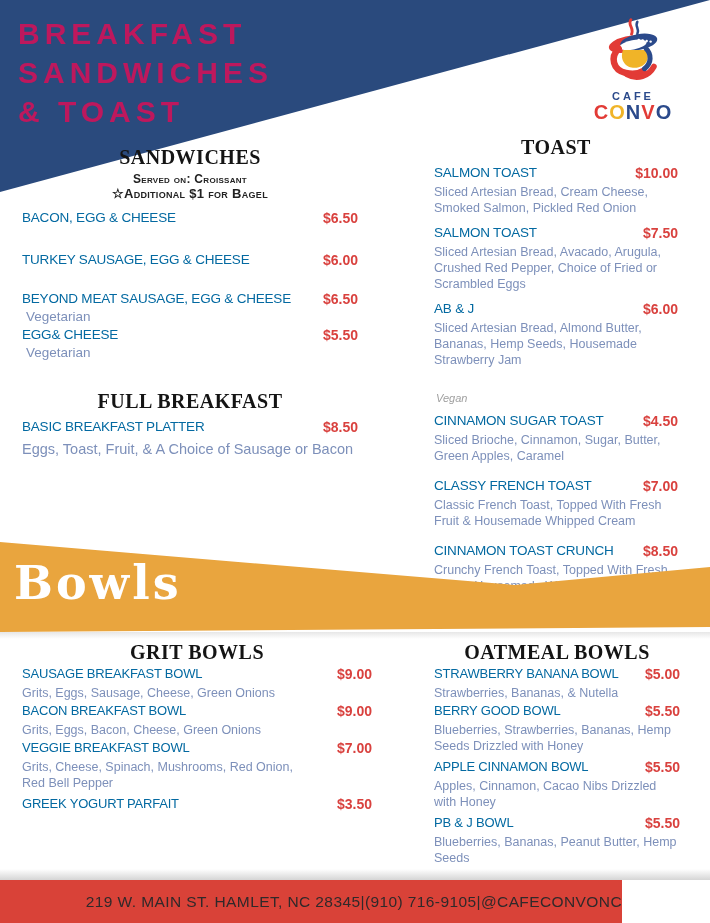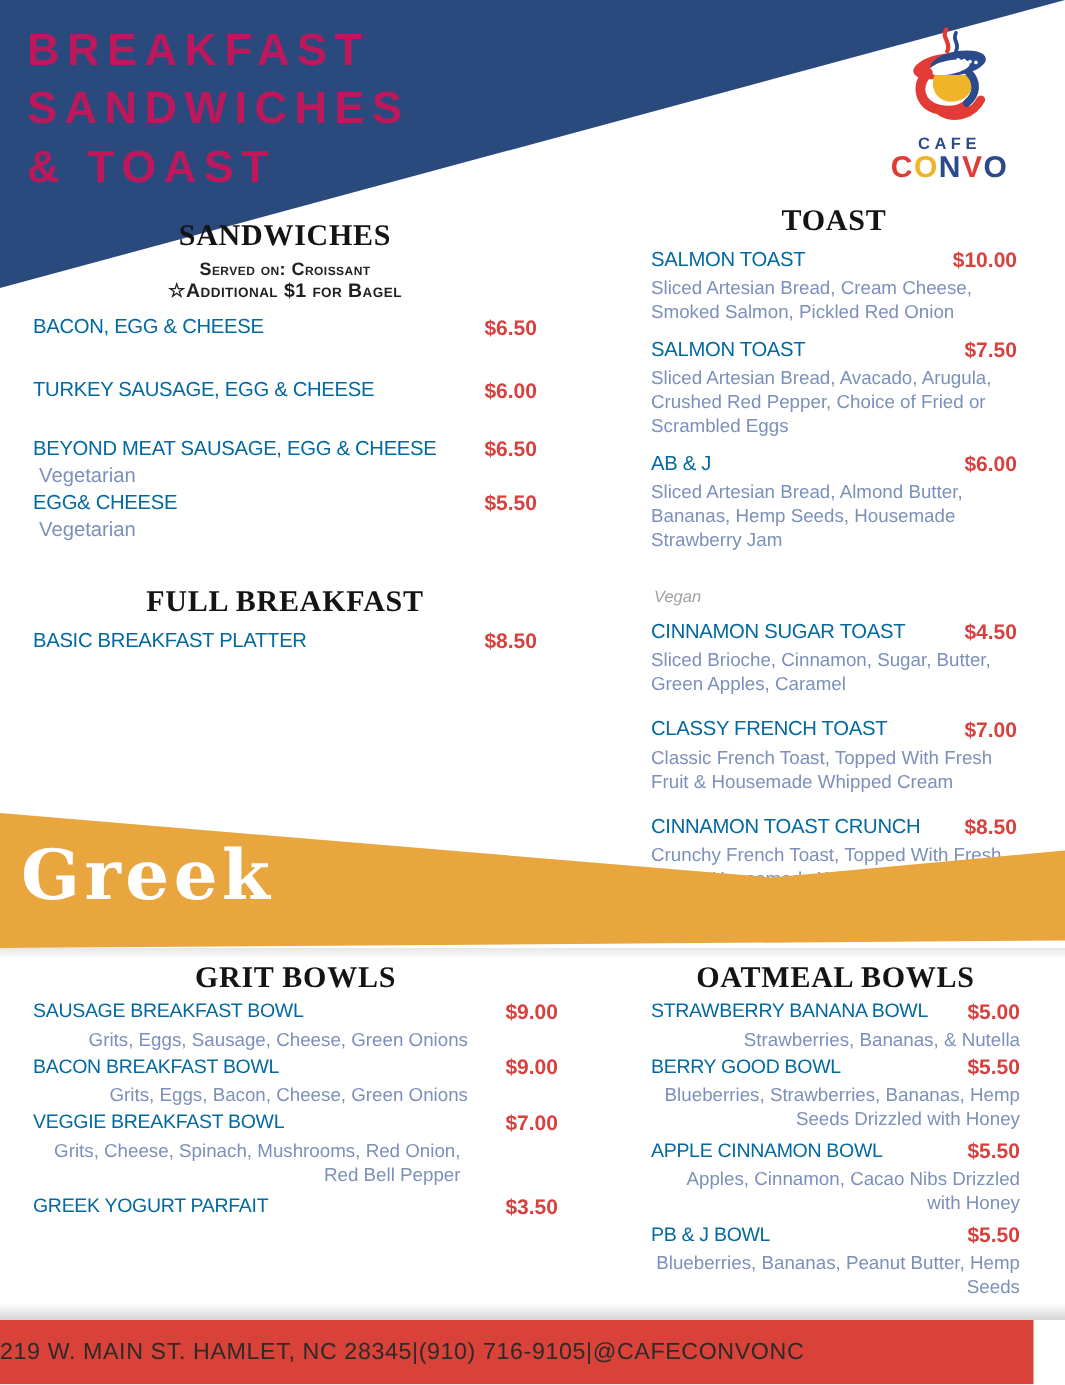--- a/index.html
+++ b/index.html
@@ -63,32 +63,32 @@
   }
   .bowls-label{
     position:absolute;left:14px;top:556px;color:#ffffff;
     font-family:"DejaVu Serif",serif;font-weight:bold;font-size:46px;letter-spacing:3px;
   }
   .band-shadow{
     position:absolute;left:0;top:632px;width:710px;height:7px;
     background:linear-gradient(#c9c9c9,rgba(255,255,255,0));opacity:.45;
   }
   
-  .b-list .mi{margin-bottom:2px;text-align:right;}
+  .b-list .mi{margin-bottom:2px;}
   .b-list{margin-top:2px;}
   .b-list .name{font-size:13px;}
   .gap-sm{margin-bottom:5px !important;}
   
   .footer-shadow{
     position:absolute;left:0;top:869px;width:710px;height:11px;
     background:linear-gradient(rgba(255,255,255,0),#b9b9b9);opacity:.6;
   }
   .footer-bar{
-    position:absolute;left:0;top:880px;width:689px;height:43px;background:#d94238;
-    display:flex;align-items:center;justify-content:flex-start;
+    position:absolute;left:0;top:880px;width:622px;height:43px;background:#d94238;
+    display:flex;align-items:center;justify-content:flex-end;
   }
   .footer-text{color:#30292a;font-size:15.5px;letter-spacing:.4px;font-weight:500;}
 </style>
 </head>
 <body>
 
 <div class="page">
 
   <div class="blue-banner"></div>
   <div class="page-title">BREAKFAST
@@ -150,20 +150,21 @@
         <div class="tag-veg">Vegetarian</div>
       </div>
     </div>
 
     <div class="sec-h fb-h">FULL BREAKFAST</div>
     <div class="mi">
       <div class="row">
         <span class="name">BASIC BREAKFAST PLATTER</span>
         <span class="price">$8.50</span>
       </div>
+      <div class="desc desc-lg">Eggs, Toast, Fruit, &amp; A Choice of Sausage or Bacon</div>
     </div>
   </div>
 
   <div class="col col-right-top">
     <div class="sec-h">TOAST</div>
     <div class="t-list">
       <div class="mi">
         <div class="row">
           <span class="name">SALMON TOAST</span>
           <span class="price">$10.00</span>
@@ -203,21 +204,21 @@
         <div class="row">
           <span class="name">CINNAMON TOAST CRUNCH</span>
           <span class="price">$8.50</span>
         </div>
         <div class="desc">Crunchy French Toast, Topped With Fresh Fruit &amp; Housemade Whipped Cream</div>
       </div>
     </div>
   </div>
 
   <div class="bowls-band"></div>
-  <div class="bowls-label">Greek</div>
+  <div class="bowls-label">Bowls</div>
   <div class="band-shadow"></div>
 
   <div class="col col-left-bot">
     <div class="sec-h">GRIT BOWLS</div>
     <div class="b-list">
       <div class="mi">
         <div class="row">
           <span class="name">SAUSAGE BREAKFAST BOWL</span>
           <span class="price">$9.00</span>
         </div>

